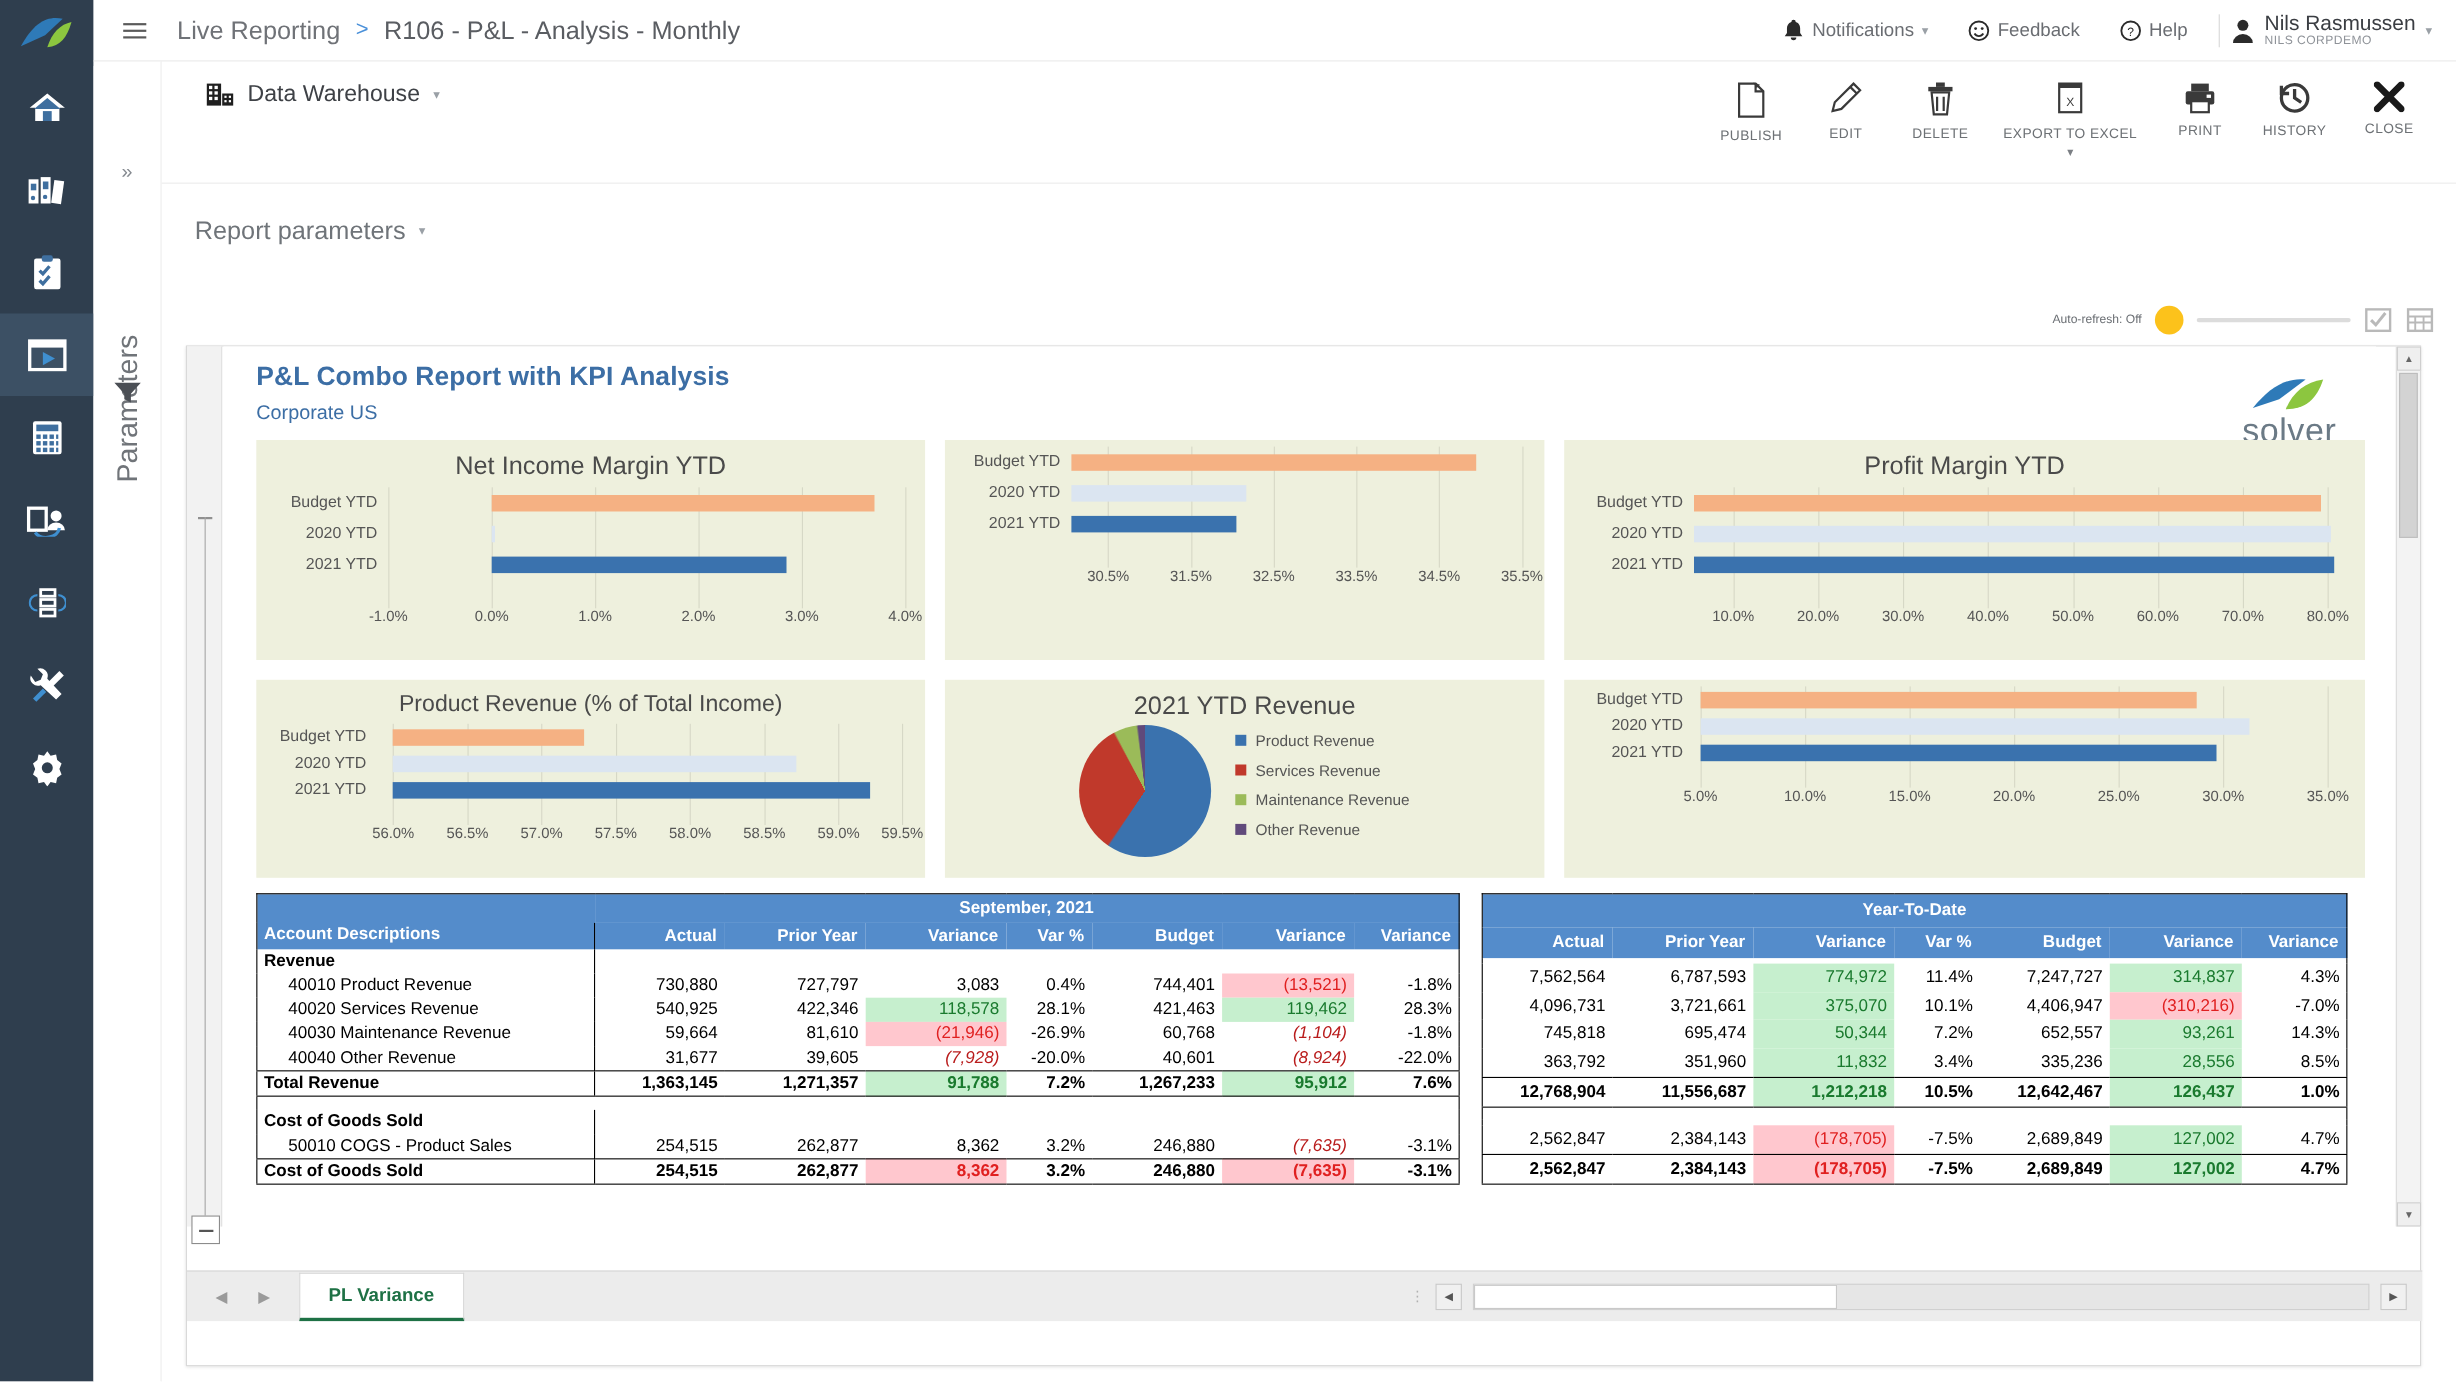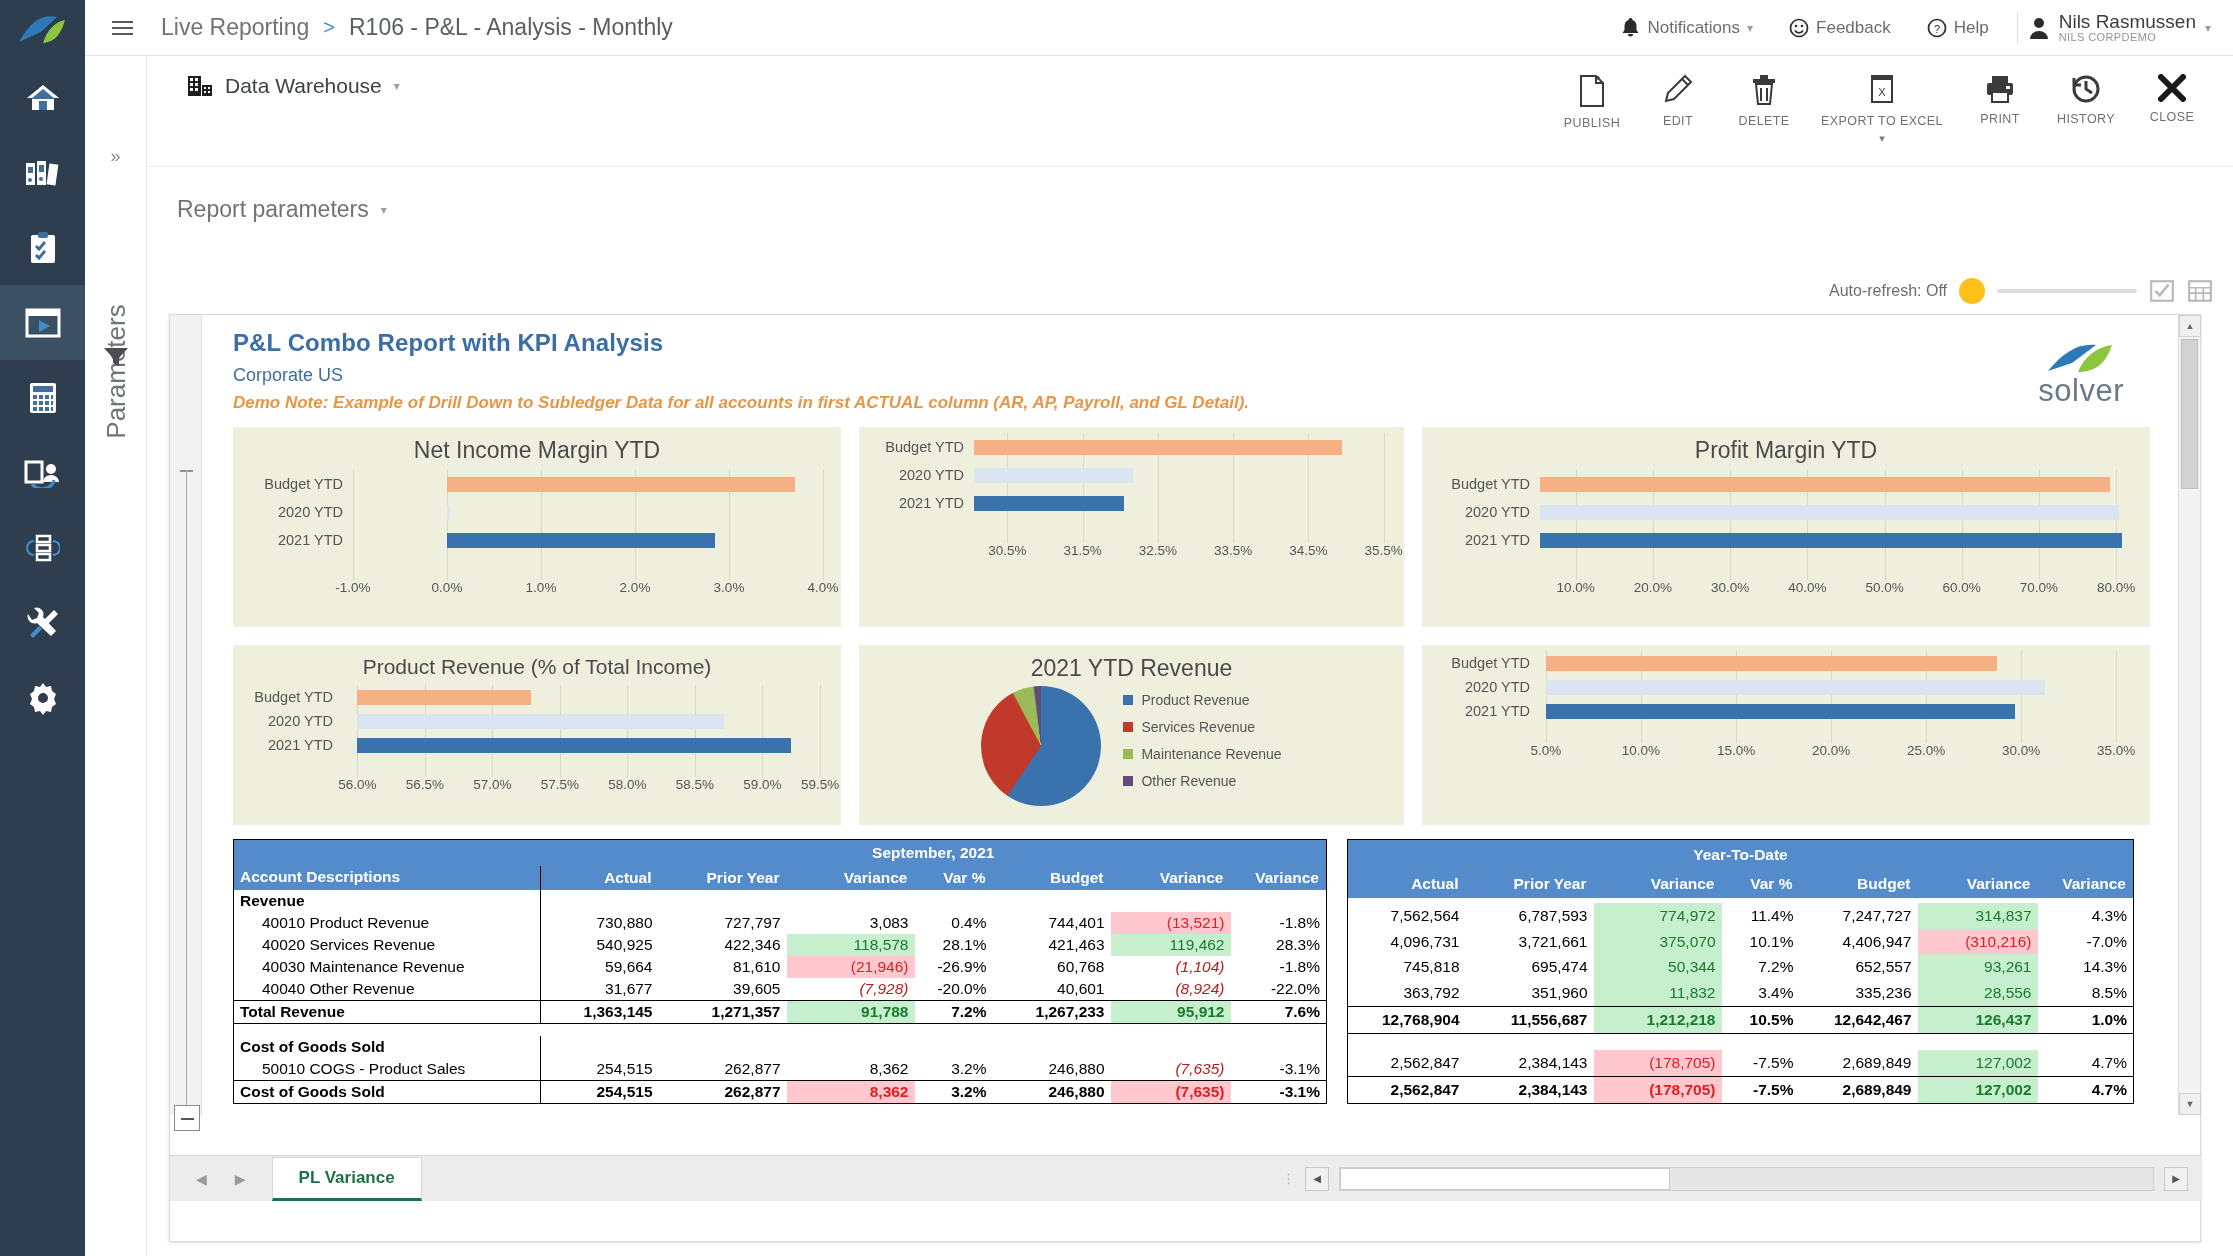--- a/index.html
+++ b/index.html
@@ -59,21 +59,21 @@
   .act .subcaret { font-size:11px; color:#7b7f84; margin-top:-4px; }
   .toolbar-rule { position:absolute; left:0; top:110px; width:2086px; height:1px; background:#ececec; }
 
   
   .rp { position:absolute; left:30px; top:140px; display:flex; align-items:center; gap:12px;
         cursor:pointer; }
   .rp .t { font-size:23px; color:#6f7479; }
 
   
   .autoref { position:absolute; right:20px; top:222px; display:flex; align-items:center; gap:12px; }
-  .ar-label { font-size:16px; color:#6a6e73; }
+  .ar-label { font-size:11px; color:#6a6e73; }
   .ar-knob { width:26px; height:26px; border-radius:50%; background:#fcc21b; cursor:pointer; }
   .ar-track { width:140px; height:4px; background:#dcdcdc; border-radius:2px; }
   .ar-ico { width:26px; height:26px; opacity:.45; cursor:pointer; }
 
   
   .viewport { position:absolute; left:22px; top:258px; width:2032px; height:928px;
               background:#fff; border:1px solid #d9d9d9; box-shadow:0 1px 3px rgba(0,0,0,.13); }
   
   .zoomcol { position:absolute; left:0; top:0; width:32px; height:800px;
              background:#f2f2f2; border-right:1px solid #e0e0e0; }
@@ -466,21 +466,20 @@
           <div class="solverlogo">
             <svg width="74" height="34" viewBox="0 0 74 34">
               <path d="M4 30 C20 10, 36 2, 52 4 L28 22 Z" fill="#2e7ab8"></path>
               <path d="M34 31 C40 16, 52 6, 68 4 C62 22, 52 31, 34 31 Z" fill="#8cc63f"></path>
             </svg>
             <div class="solver-word">solver</div>
           </div>
 
           <div class="rtitle">P&amp;L Combo Report with KPI Analysis</div>
           <div class="rsub">Corporate US</div>
-          <div class="rnote">Demo Note: Example of Drill Down to Subledger Data for all accounts in first ACTUAL column (AR, AP, Payroll, and GL Detail).</div>
 
           <div class="charts">
 
             <div class="chart r1">
               <div class="ct">Net Income Margin YTD</div>
               <div class="plot" style="height:110px;">
                 <div style="position:absolute;left:120px;right:18px;top:0;bottom:0;">
                   <div class="gridline" style="left:0%"></div>
                     <div class="gridline" style="left:20%"></div>
                   <div class="gridline" style="left:40%"></div>

